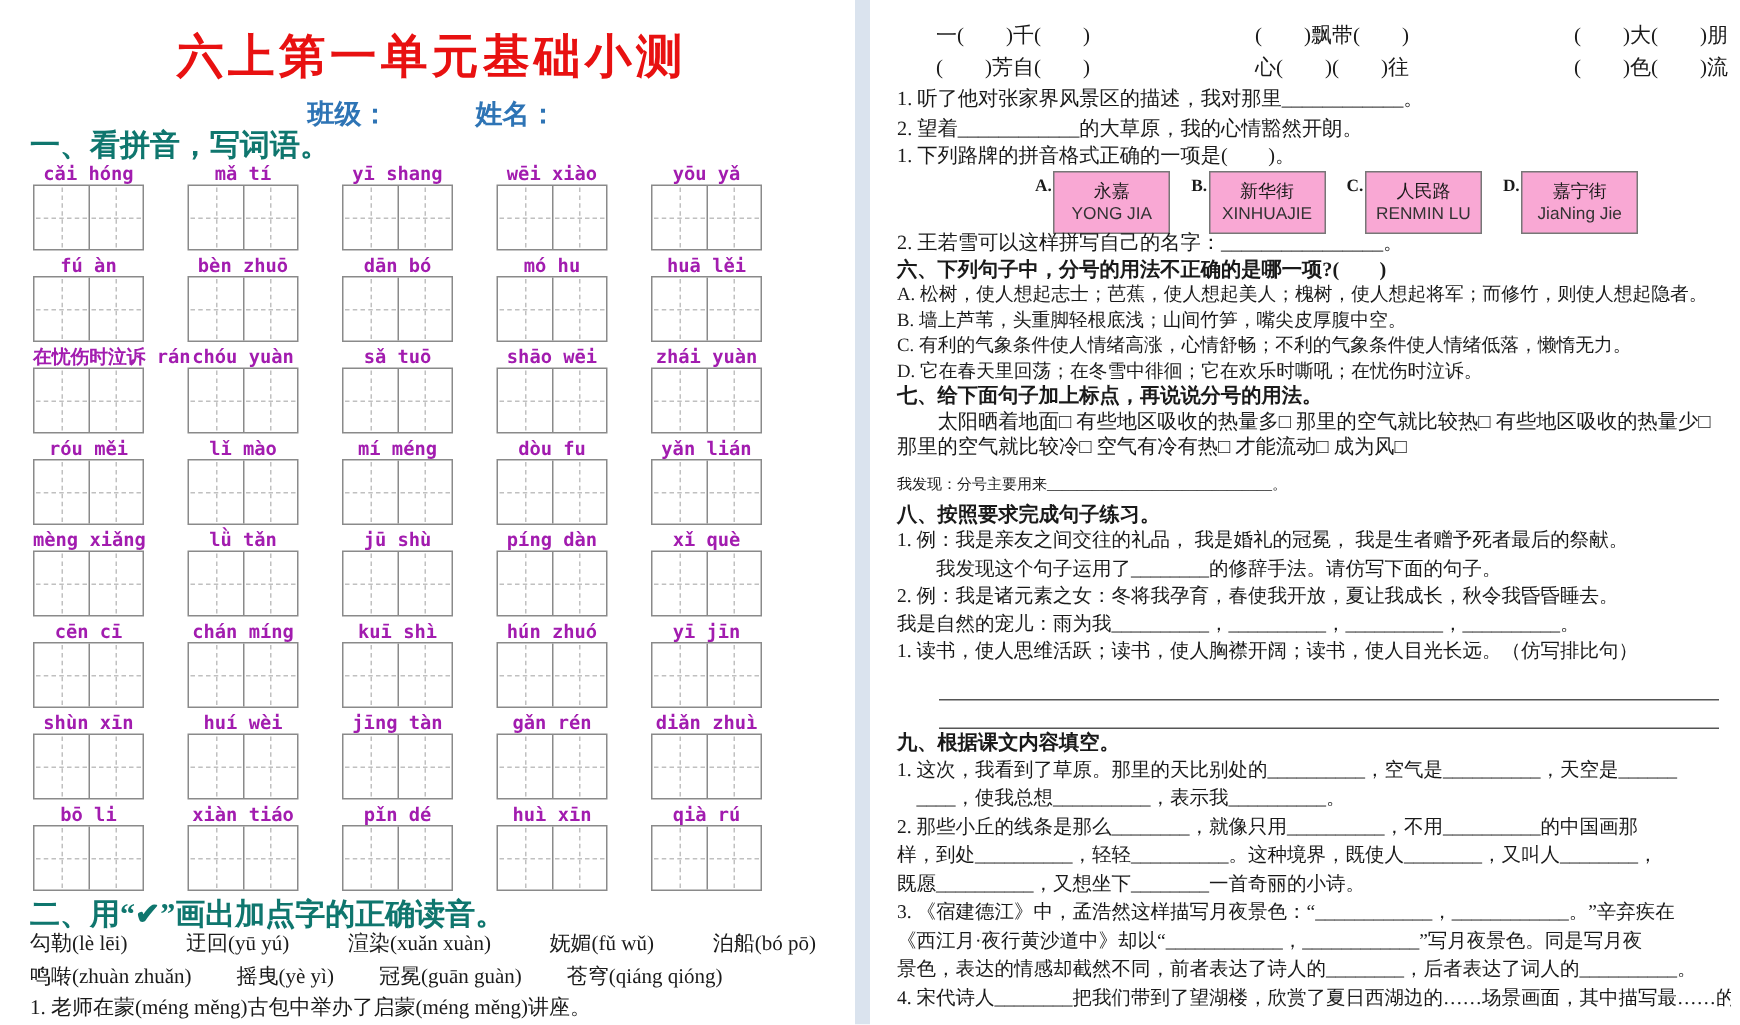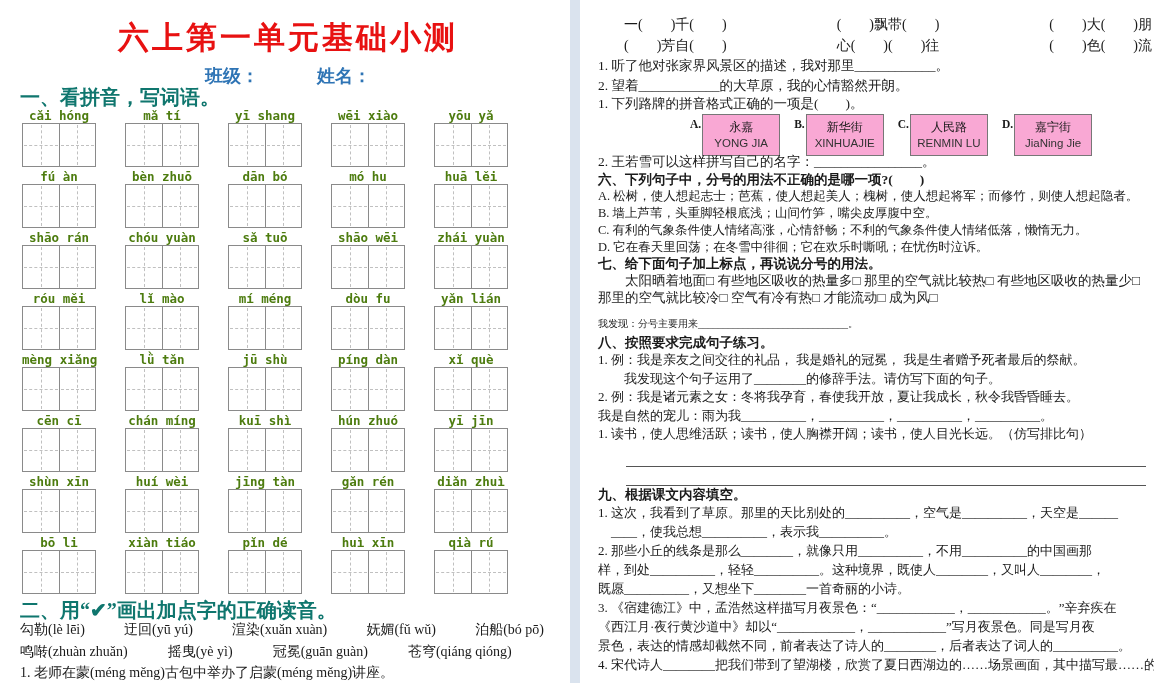--- a/index.html
+++ b/index.html
@@ -11,30 +11,30 @@
   .page-right{left:580px;width:580px;padding:10px 6px 0 18px;font-size:13.5px;line-height:20px;}
 
   
   .doc-title{margin:14px 0 0 0;text-align:center;color:#e81111;font-size:31px;line-height:40px;font-weight:bold;letter-spacing:3px;}
   .subtitle{display:flex;justify-content:center;gap:58px;color:#2e74b5;font-weight:bold;font-size:18px;margin-top:6px;height:24px;align-items:flex-end;}
   .sec-heading{font-weight:bold;font-size:20px;color:#0f766e;}
   .sec1-heading{margin-top:2px;height:14px;line-height:14px;}
   .py-rows{margin-top:4px;}
   .py-row{display:flex;justify-content:space-between;width:486px;margin-left:2px;margin-bottom:2px;}
   .py-cell{width:74px;}
-  .py-label{display:block;text-align:center;font-family:"DejaVu Sans Mono",monospace;font-size:12.5px;font-weight:bold;height:15px;line-height:15px;white-space:nowrap;color:#4d7c0f;}
+  .py-label{display:block;text-align:center;font-family:"DejaVu Sans Mono",monospace;font-size:12.5px;font-weight:bold;height:15px;line-height:15px;white-space:nowrap;color:#a21caf;}
   .py-box{width:74px;height:44px;border:1.5px solid #8a8a8a;display:flex;box-sizing:border-box;background:#fff;}
   .py-sq{flex:1;position:relative;}
   .py-sq + .py-sq{border-left:1px solid #8a8a8a;}
   .py-sq::before{content:"";position:absolute;left:1px;right:1px;top:50%;border-top:1px dashed #c0c0c0;}
   .py-sq::after{content:"";position:absolute;top:1px;bottom:1px;left:50%;border-left:1px dashed #c0c0c0;}
   .sec2-heading{margin-top:8px;height:17px;line-height:17px;}
   .word-row{display:flex;font-size:14px;height:22px;line-height:22px;}
   .word-row-1{justify-content:space-between;padding-right:12px;}
-  .word-row-2{gap:40px;}
+  .word-row-2{gap:30px;}
   .body-line{font-size:14px;height:19px;line-height:19px;white-space:nowrap;overflow:hidden;}
 
   
   .idiom-row{display:flex;justify-content:space-between;padding:0 2px 0 26px;height:21px;line-height:21px;font-size:14px;}
   .q-line{height:20px;line-height:20px;font-size:13.5px;white-space:nowrap;overflow:hidden;}
   .rp-heading{font-weight:bold;font-size:13.5px;height:17px;line-height:17px;white-space:nowrap;}
   .h16{height:16px;line-height:16px;}
   .signs-row{display:flex;gap:14px;margin:2px 0 0 92px;height:38px;}
   .sign-item{display:flex;align-items:flex-start;}
   .sign-letter{font-size:11.5px;font-weight:bold;margin:0 1px 0 0;font-family:"Liberation Serif",serif;}
@@ -131,21 +131,21 @@
           <div class="py-cell">
             <span class="py-label">huā  lěi</span>
             <div class="py-box">
               <div class="py-sq"></div>
               <div class="py-sq"></div>
             </div>
           </div>
         </div>
         <div class="py-row">
           <div class="py-cell">
-            <span class="py-label">shāo  rán</span>
+            <span class="py-label">在忧伤时泣诉  rán</span>
             <div class="py-box">
               <div class="py-sq"></div>
               <div class="py-sq"></div>
             </div>
           </div>
           <div class="py-cell">
             <span class="py-label">chóu  yuàn</span>
             <div class="py-box">
               <div class="py-sq"></div>
               <div class="py-sq"></div>

